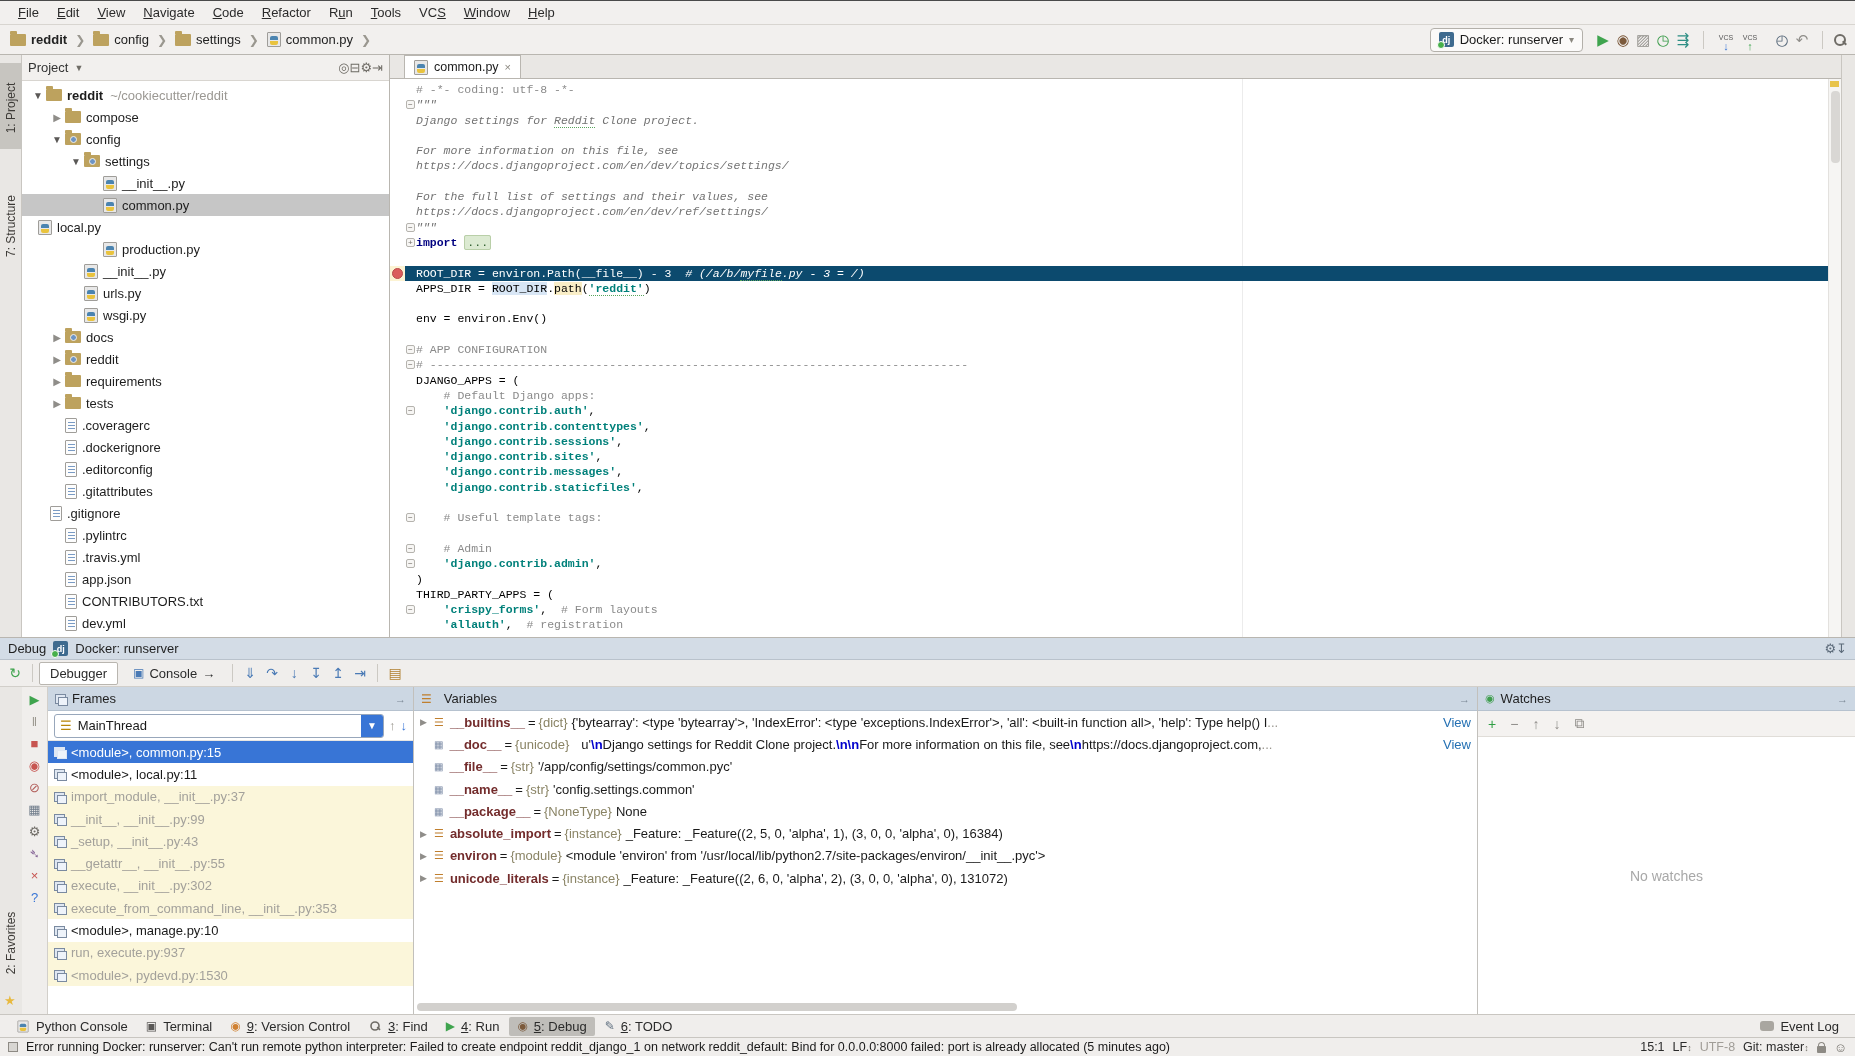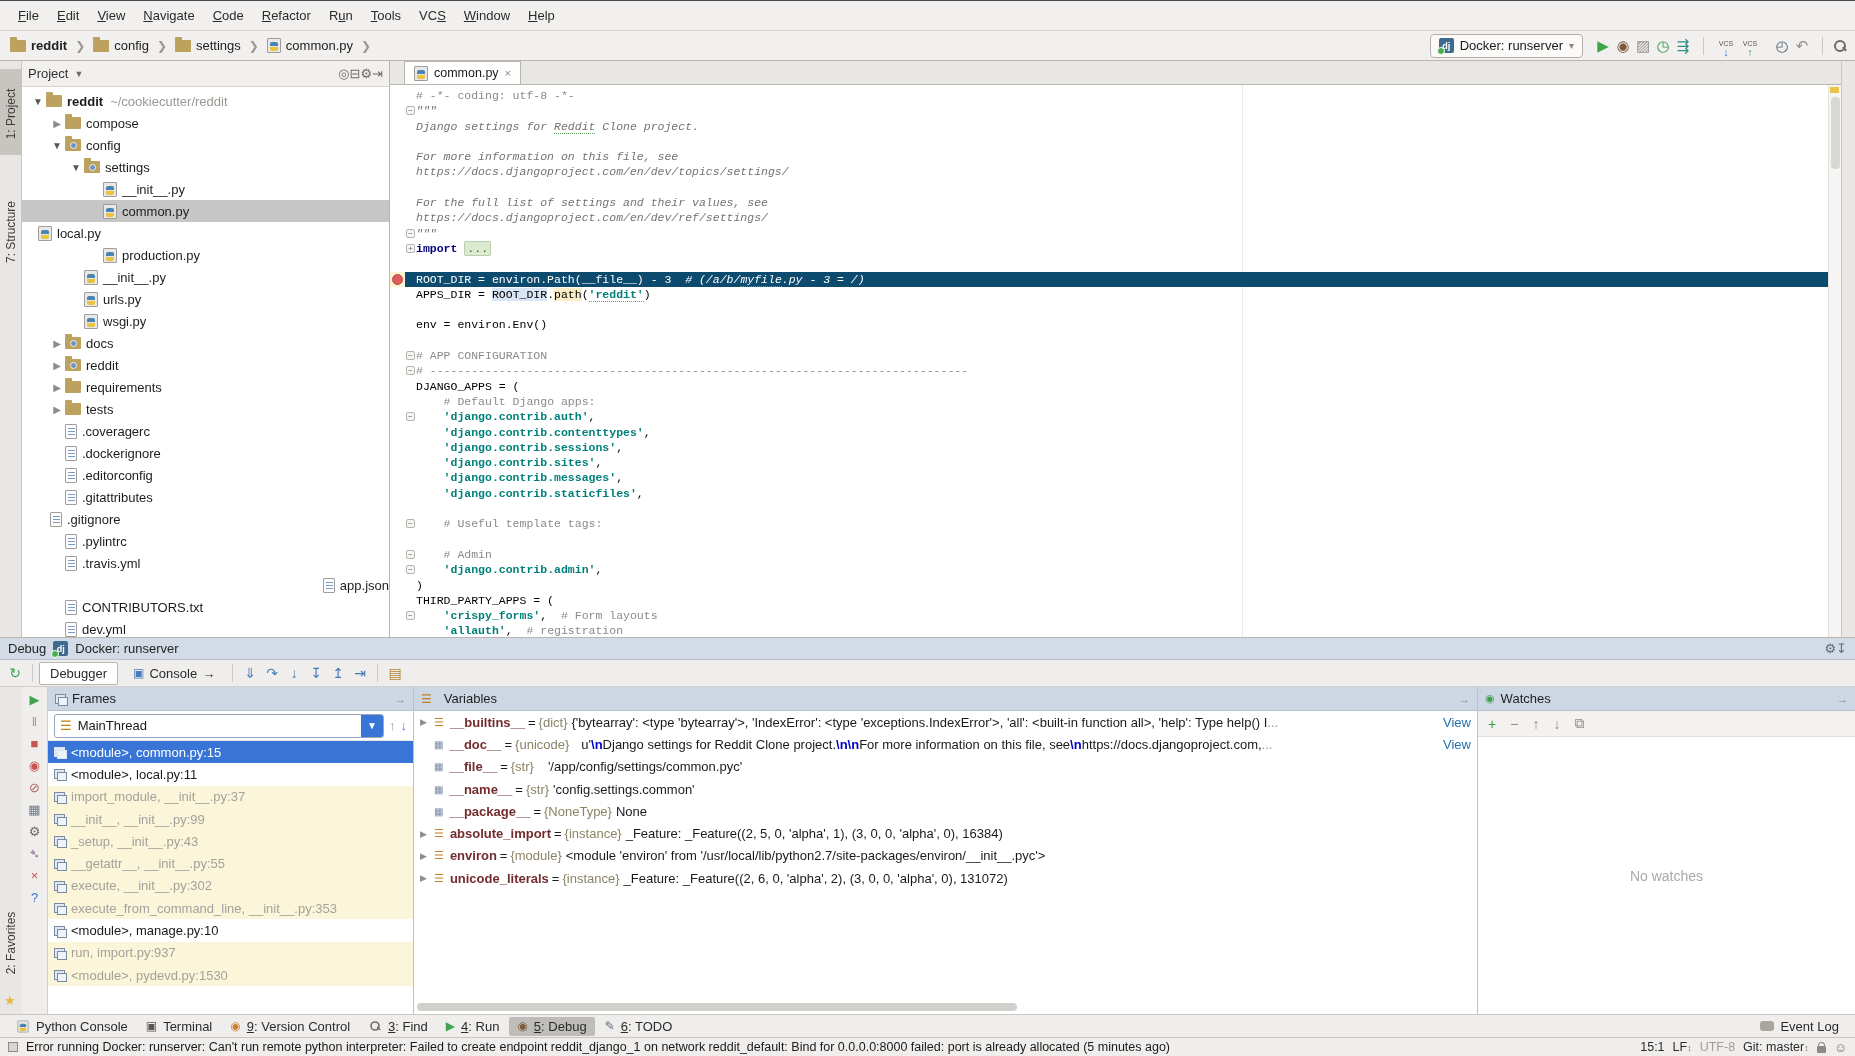--- a/index.html
+++ b/index.html
@@ -1,21 +1,21 @@
 <!DOCTYPE html>
 <html><head>
 <meta charset="utf-8">
 <style>
 *{box-sizing:border-box;margin:0;padding:0}
 html,body{width:1855px;height:1056px;overflow:hidden}
 body{font-family:"Liberation Sans",sans-serif;font-size:13px;color:#1a1a1a;background:#f2f0ee}
 .app{width:1855px;height:1056px;display:flex;flex-direction:column;border-top:1px solid #4a4a4a}
 .u{text-decoration:underline}
 
-.menubar{height:30px;background:#f2f0ee;border-bottom:1px solid #d8d5d0;display:flex;align-items:center;padding-left:10px;gap:2px}
+.menubar{height:24px;background:#f2f0ee;border-bottom:1px solid #d8d5d0;display:flex;align-items:center;padding-left:10px;gap:2px}
 .menubar .mi{padding:2px 8px;color:#2b2b2b}
 
 .crumbbar{height:30px;background:#f2f0ee;border-bottom:1px solid #b9b6b0;display:flex;align-items:center;padding:0 8px}
 .crumbs{display:flex;align-items:center;gap:4px;flex:1}
 .crumb{display:flex;align-items:center;gap:5px;padding:2px 2px}
 .crumb .lbl{color:#222}
 .crumb.bold .lbl{font-weight:bold}
 .chev{color:#9a978f;font-size:12px;padding:0 2px}
 .rtools{display:flex;align-items:center;gap:10px}
 .runcfg{display:flex;align-items:center;gap:6px;border:1px solid #b3b0aa;border-radius:4px;background:#fbfaf9;padding:2px 8px;height:24px}
@@ -347,21 +347,21 @@
           <div class="trow" style="padding-left: 27px;">
             <span class="tarrow"></span>
             <span class="file-ico"></span>
             <span class="tlabel">.pylintrc</span>
           </div>
           <div class="trow" style="padding-left: 27px;">
             <span class="tarrow"></span>
             <span class="file-ico"></span>
             <span class="tlabel">.travis.yml</span>
           </div>
-          <div class="trow" style="padding-left: 27px; justify-content: flex-end;">
+          <div class="trow" style="padding-left: 27px;">
             <span class="tarrow"></span>
             <span class="file-ico"></span>
             <span class="tlabel">app.json</span>
           </div>
           <div class="trow" style="padding-left: 27px;">
             <span class="tarrow"></span>
             <span class="file-ico"></span>
             <span class="tlabel">CONTRIBUTORS.txt</span>
           </div>
           <div class="trow" style="padding-left: 27px;">
@@ -700,21 +700,21 @@
             <div class="frow lib">
               <span class="frame-ico"></span>
               <span>execute_from_command_line, __init__.py:353</span>
             </div>
             <div class="frow">
               <span class="frame-ico"></span>
               <span>&lt;module&gt;, manage.py:10</span>
             </div>
             <div class="frow lib">
               <span class="frame-ico"></span>
-              <span>run, import.py:937</span>
+              <span>run, execute.py:937</span>
             </div>
             <div class="frow lib">
               <span class="frame-ico"></span>
               <span>&lt;module&gt;, pydevd.py:1530</span>
             </div>
           </div>
       </div>
 
       <div class="panel vars">
         <div class="phead">
@@ -740,21 +740,21 @@
               <span class="vtype">{unicode}</span>
               <span class="vval" style="padding-left: 12px;"><span class="v">u'</span><span class="e">\n</span><span class="v">Django settings for Reddit Clone project.</span><span class="e">\n\n</span><span class="v">For more information on this file, see</span><span class="e">\n</span><span class="v">https://docs.djangoproject.com,</span><span class="dim">...</span></span>
               <span class="vview">View</span>
             </div>
             <div class="vrow">
               <span class="tg"></span>
               <span class="vico prim">▦</span>
               <span class="vname">__file__</span>
               <span class="veq">=</span>
               <span class="vtype">{str}</span>
-              <span class="vval" style="padding-left: 4px; margin-left: 10px;"><span class="v">'/app/config/settings/common.pyc'</span></span>
+              <span class="vval" style="padding-left: 4px;"><span class="v">'/app/config/settings/common.pyc'</span></span>
             </div>
             <div class="vrow">
               <span class="tg"></span>
               <span class="vico prim">▦</span>
               <span class="vname">__name__</span>
               <span class="veq">=</span>
               <span class="vtype">{str}</span>
               <span class="vval" style="padding-left: 4px;"><span class="v">'config.settings.common'</span></span>
             </div>
             <div class="vrow">

